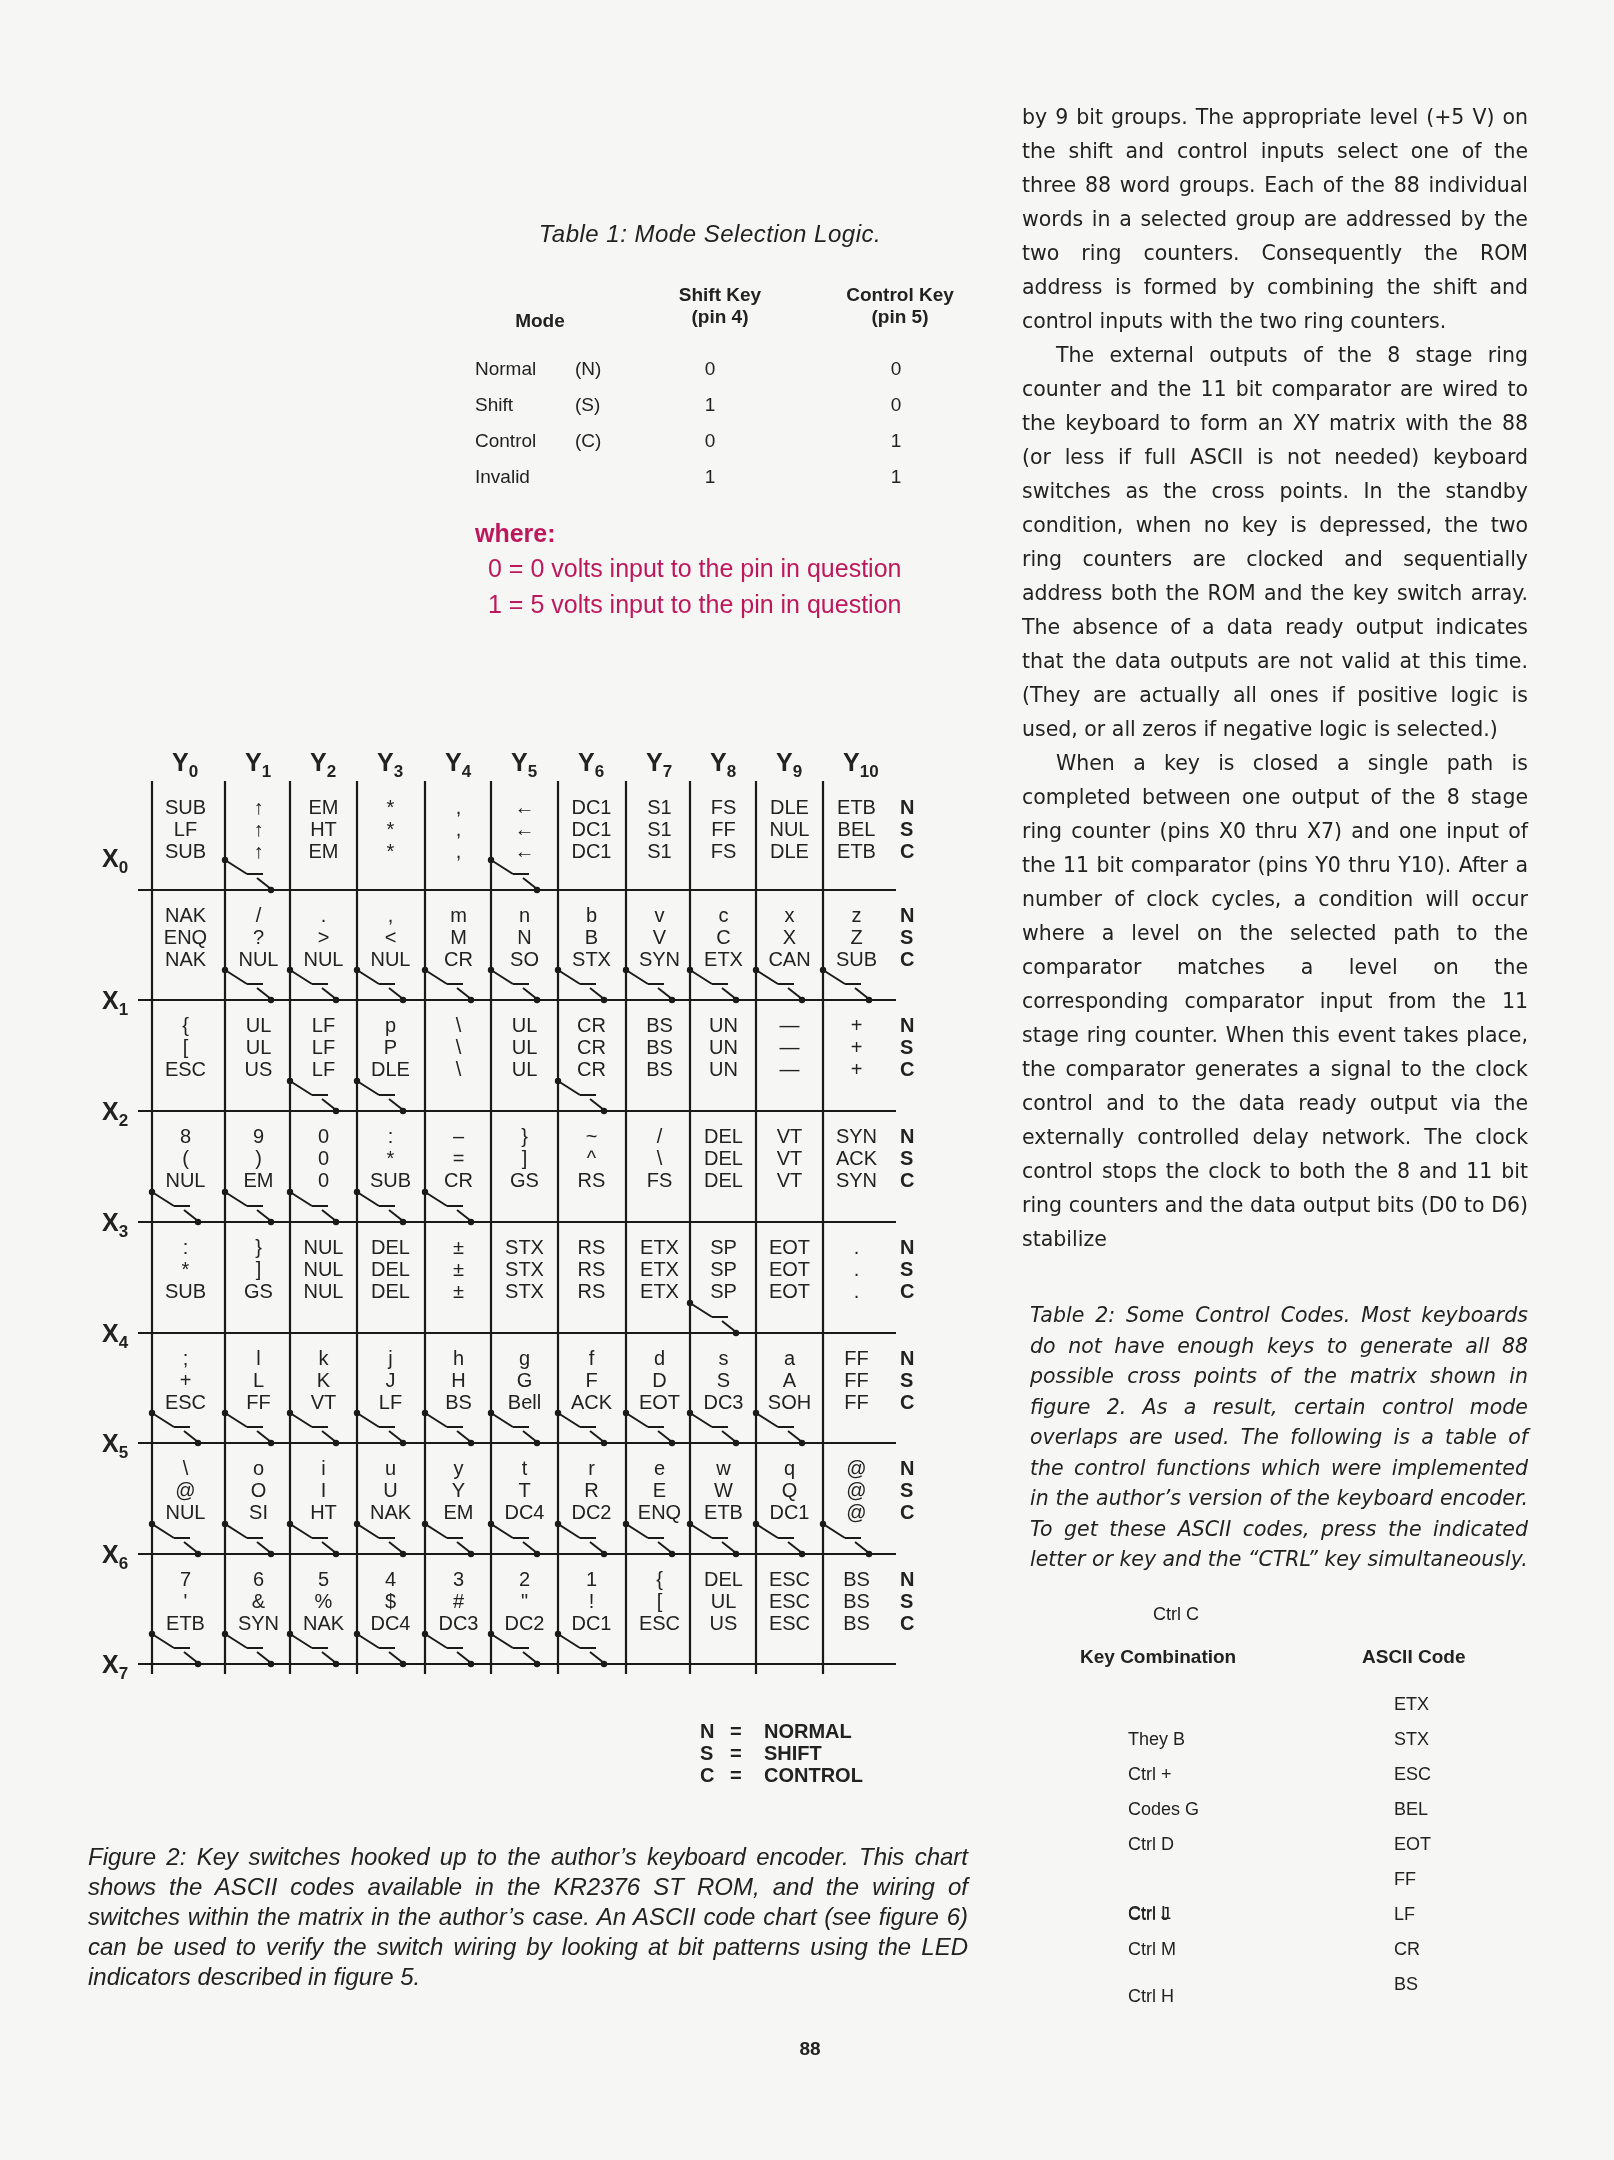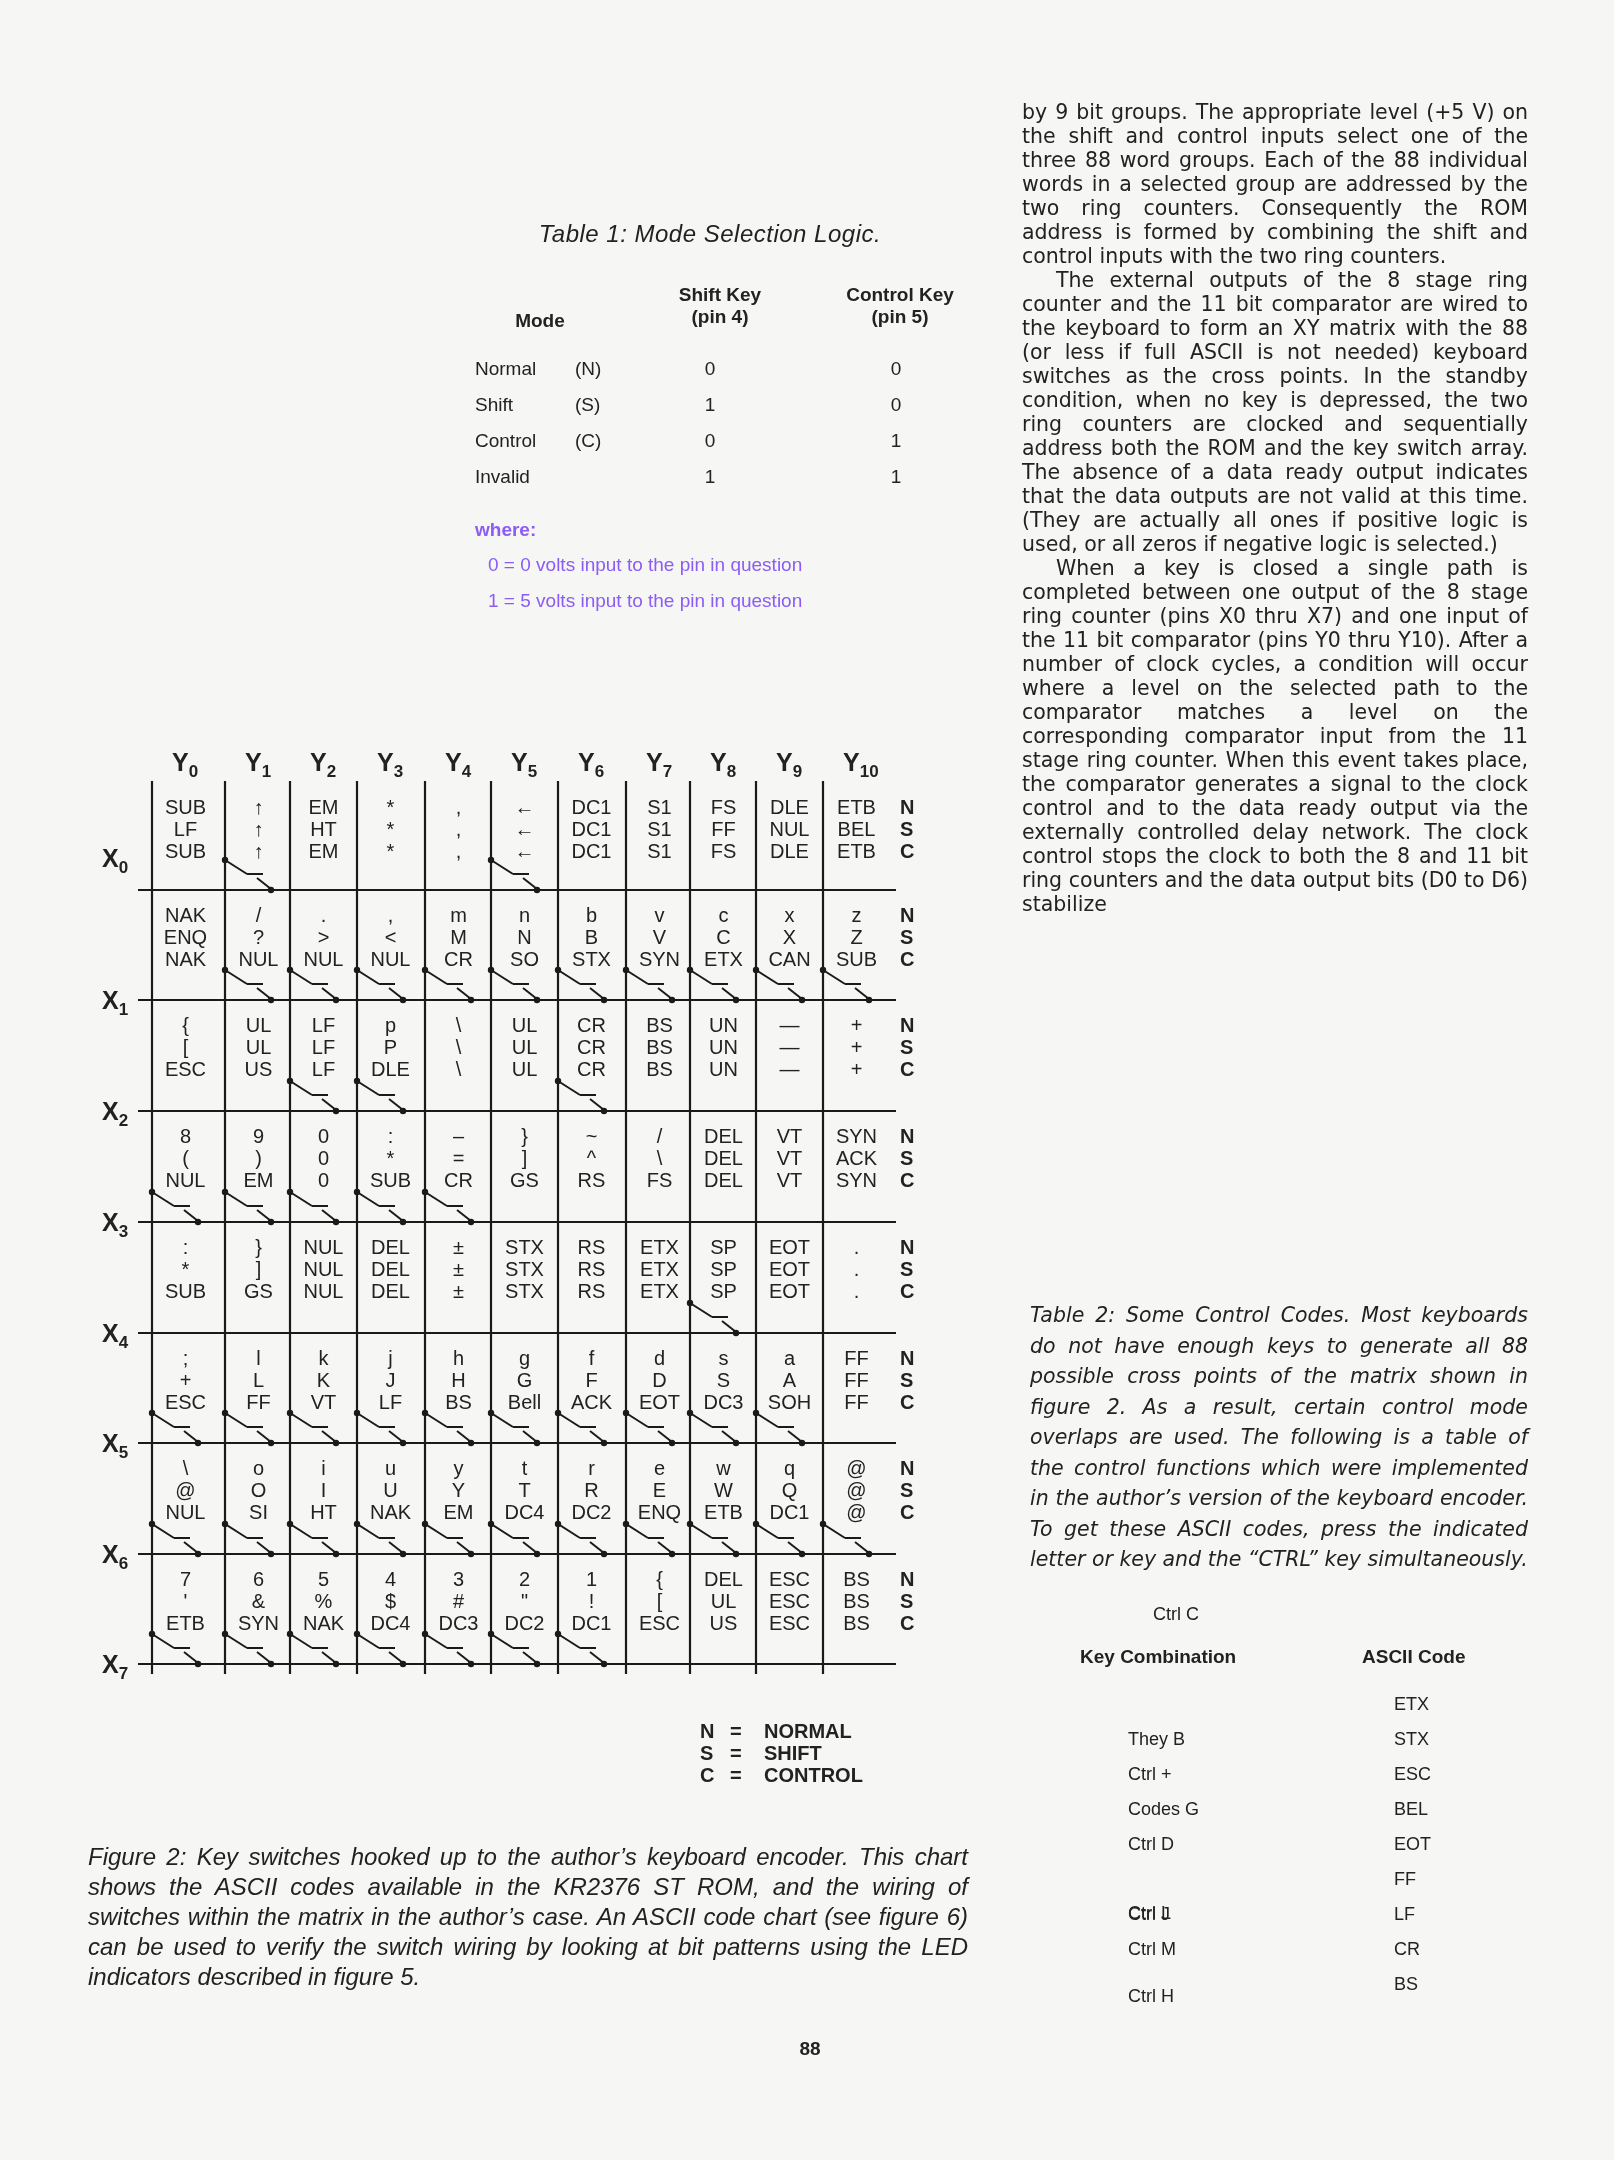--- a/index.html
+++ b/index.html
@@ -6,31 +6,31 @@
   body {
     width:1614px; height:2160px; background:#f6f6f4; color:#1a1a1a;
     position:relative; overflow:hidden;
     font-family:"Liberation Sans", sans-serif;
   }
   .abs { position:absolute; }
   
   .t1-title { left:510px; top:220px; width:400px; font-style:italic; font-size:24px; color:#222; text-align:center; letter-spacing:0.5px; }
   .t1-head { font-weight:bold; font-size:19px; text-align:center; color:#222; }
   .t1-cell { font-size:19px; color:#222; }
-  .t1-note { font-size:19px; color:#8b5cf6; }
+  .t1-note { font-size:25px; color:#be185d; }
   
   .ylabel { font-weight:bold; font-size:25px; color:#222; }
   .ylabel sub { font-size:17px; }
   .xlabel { font-weight:bold; font-size:25px; color:#222; }
   .xlabel sub { font-size:17px; }
   .cell { text-align:center; font-size:20px; line-height:22px; color:#222; }
   .nsc { font-weight:bold; font-size:20px; line-height:22px; color:#222; }
   .legend { font-weight:bold; font-size:20px; line-height:22px; color:#222; }
   .caption { left:88px; top:1842px; width:880px; font-style:italic; font-size:24px; line-height:30px; color:#222; text-align:justify; }
-  .body-text { left:1022px; top:100px; width:506px; font-family:"DejaVu Sans", sans-serif; font-size:20.5px; line-height:24px; color:#222; text-align:justify; }
+  .body-text { left:1022px; top:100px; width:506px; font-family:"DejaVu Sans", sans-serif; font-size:20.5px; line-height:34px; color:#222; text-align:justify; }
   .body-text p { margin:0; }
   .body-text p.indent { text-indent:34px; }
   .t2-caption { left:1030px; top:1300px; width:498px; font-style:italic; font-family:"DejaVu Sans", sans-serif; font-size:20.5px; line-height:30.5px; color:#222; text-align:justify; }
   .t2-head { font-weight:bold; font-size:19px; color:#222; }
   .t2-cell { font-size:18px; color:#222; }
   .page-num { left:780px; top:2038px; width:60px; text-align:center; font-weight:bold; font-size:19px; color:#222; }
 </style>
 </head>
 <body>
 

